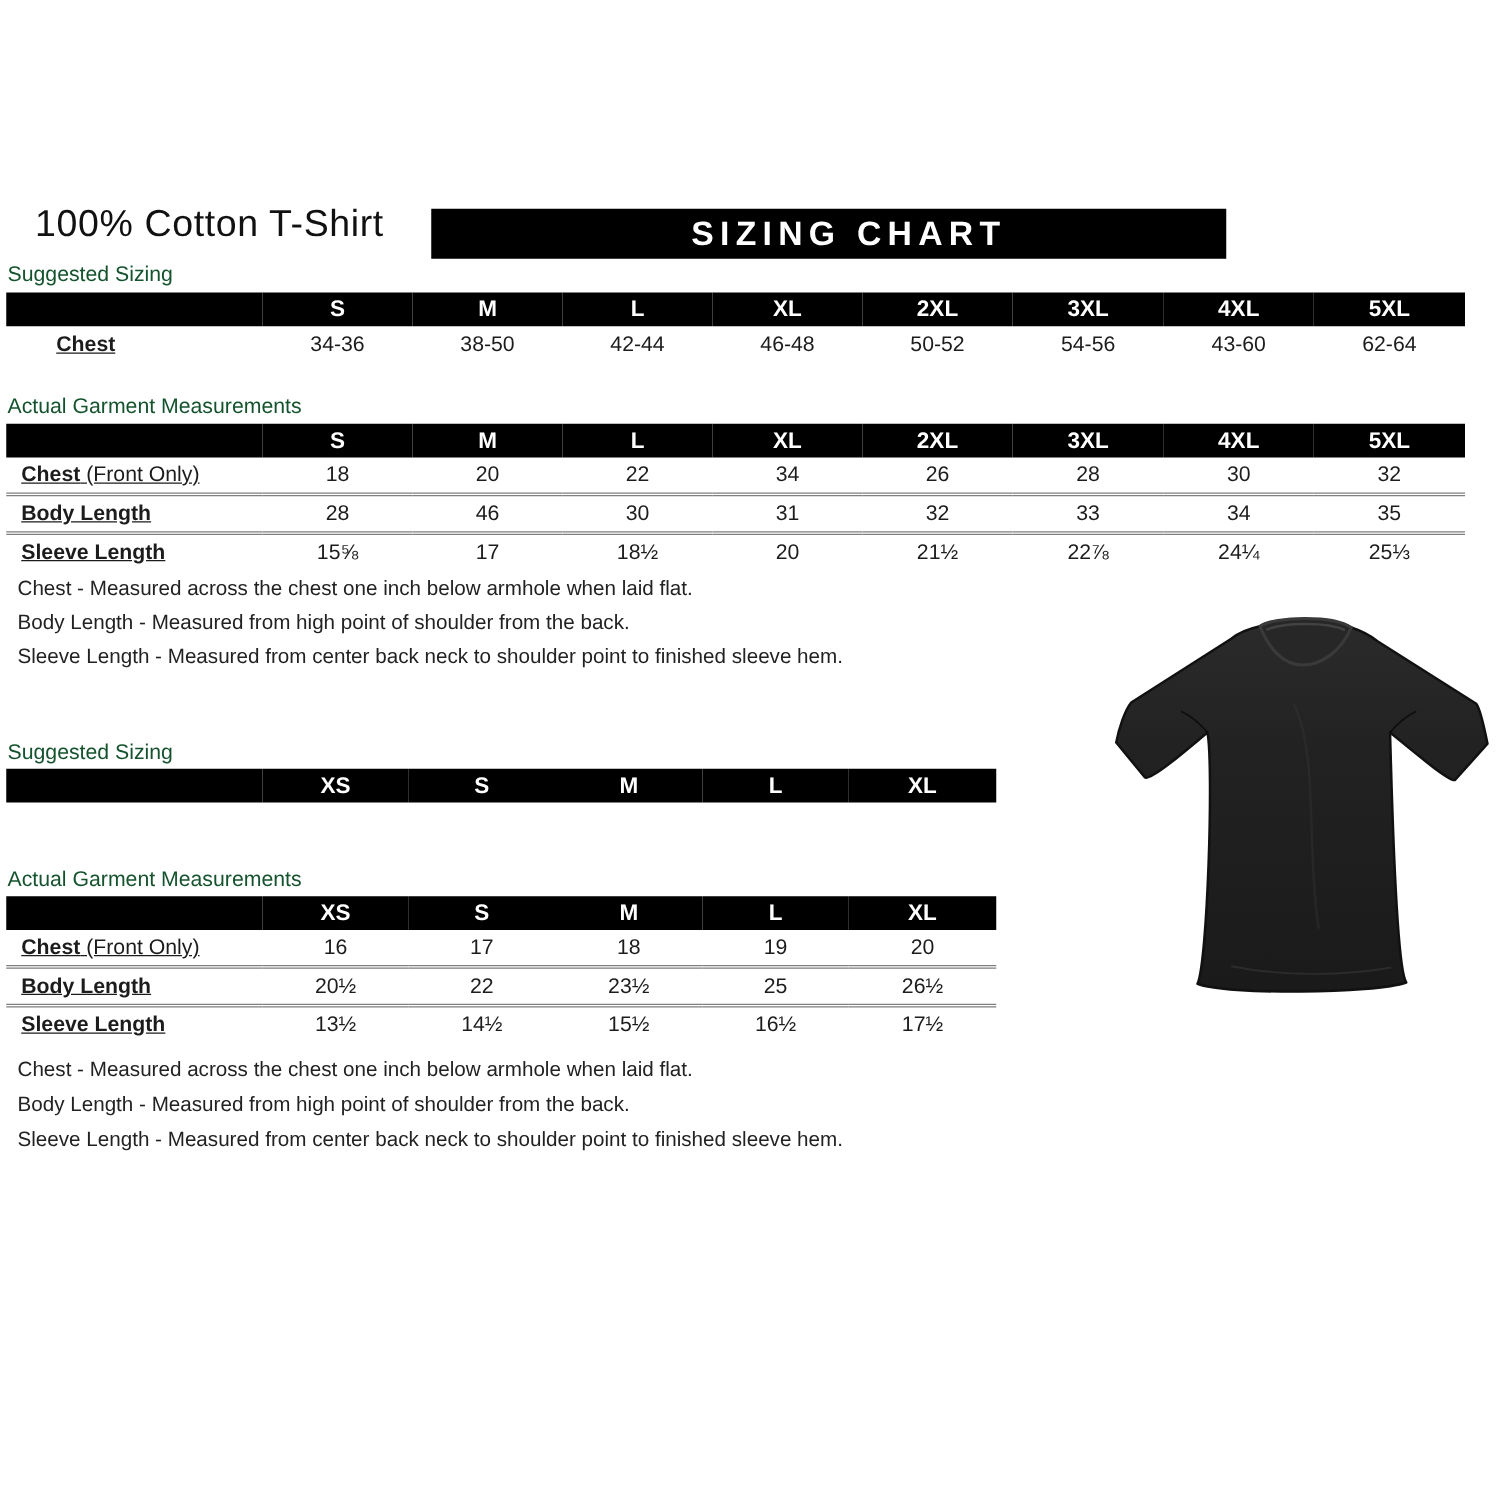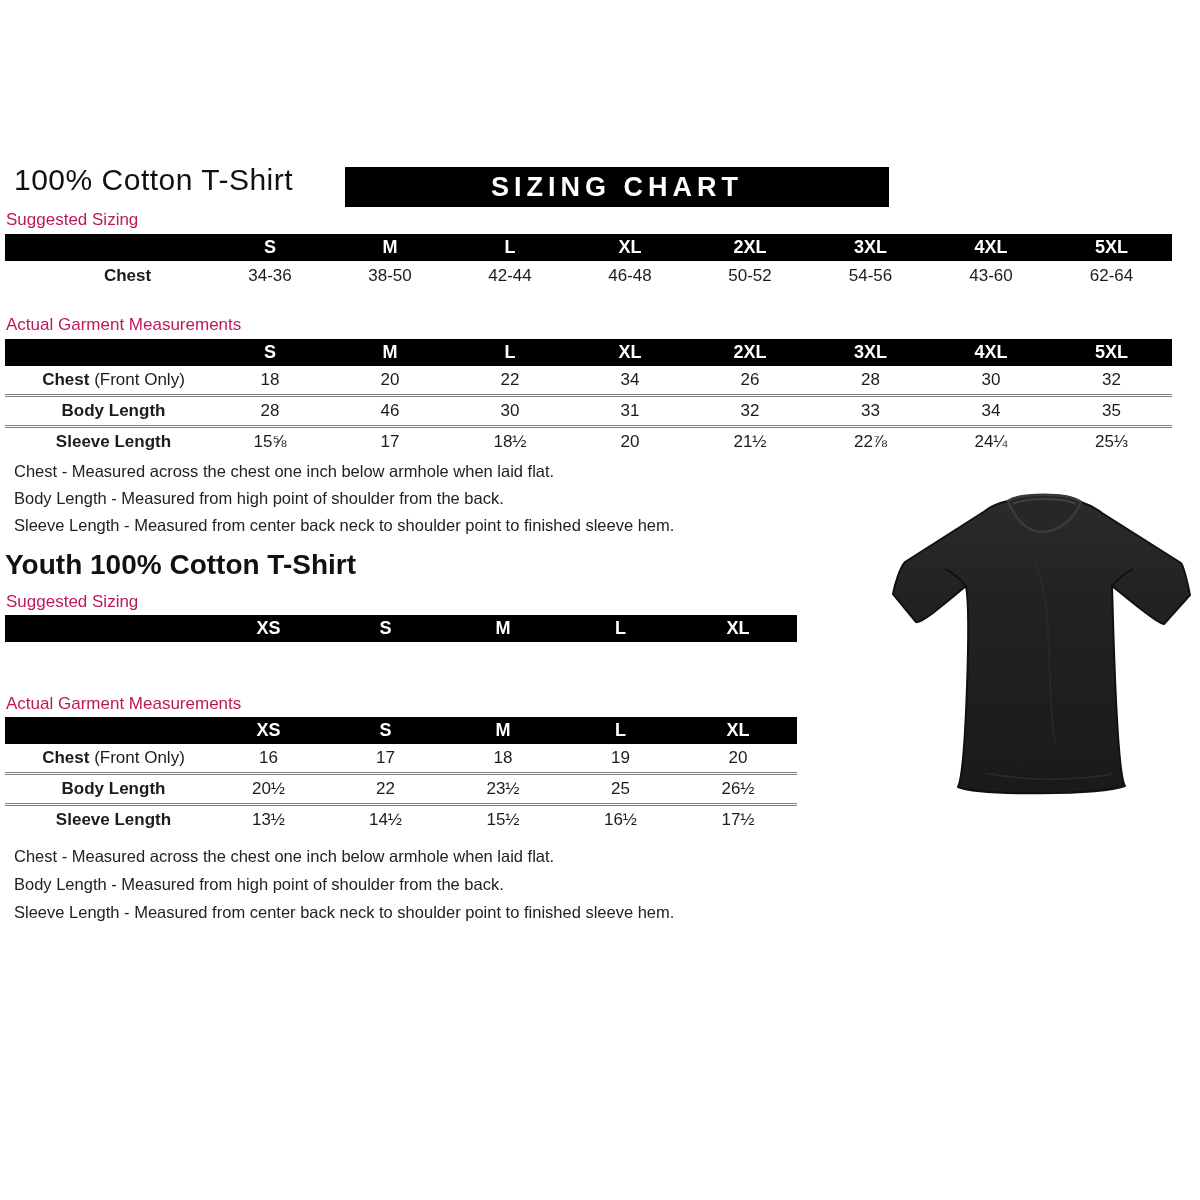--- a/index.html
+++ b/index.html
@@ -1,36 +1,36 @@
 <!DOCTYPE html>
 <html><head>
 <meta charset="utf-8">
 <style>
   html,body{margin:0;padding:0;background:#ffffff;}
   body{width:1200px;height:1200px;font-family:"Liberation Sans", sans-serif;color:#1a1a1a;}
   .canvas{position:relative;width:1200px;height:1200px;background:#fff;overflow:hidden;}
 
   
-  .main-title{position:absolute;left:14px;top:163px;font-size:30px;font-weight:400;letter-spacing:0.5px;color:#111;}
-  .banner{position:absolute;left:345px;top:167px;width:544px;height:40px;background:#000;color:#fff;
-          font-size:27px;font-weight:bold;letter-spacing:5px;text-align:center;line-height:41px;}
+  .main-title{position:absolute;left:28px;top:163px;font-size:30px;font-weight:400;letter-spacing:0.5px;color:#111;}
+  .banner{position:absolute;left:345px;top:167px;width:604px;height:40px;background:#000;color:#fff;
+          font-size:27px;font-weight:bold;letter-spacing:5px;text-align:center;line-height:41px;padding-left:32px;}
   .youth-title{position:absolute;left:5px;top:549px;font-size:28px;font-weight:bold;color:#111;}
-  .section-label{position:absolute;font-size:17px;color:#be185d;}
+  .section-label{position:absolute;font-size:17px;color:#14532d;}
   #sug1{left:6px;top:210px;} #act1{left:6px;top:315px;}
   #sug2{left:6px;top:592px;} #act2{left:6px;top:694px;}
 
   
   table{border-collapse:collapse;table-layout:fixed;position:absolute;}
   #adult-suggested{left:5px;top:234px;width:1167px;}
   #adult-measure  {left:5px;top:339px;width:1167px;}
   #youth-suggested{left:5px;top:615px;width:792px;}
   #youth-measure  {left:5px;top:717px;width:792px;}
   tr.head th{background:#000;color:#fff;font-size:18px;font-weight:bold;text-align:center;height:27px;padding:0;}
   td{font-size:17px;text-align:center;height:30px;padding:0;color:#1c1c1c;}
-  td.lbl{text-align:center;}
+  td.lbl{text-align:left;text-decoration:underline;}
   .sug td.lbl{padding-left:40px;}
   .mea td.lbl{padding-left:12px;}
   td.lbl b{font-weight:bold;}
   .mea tr.sep td{border-bottom:3px double #7f7f7f;}
   .mea td{height:28px;}
 
   
   .notes{position:absolute;left:14px;font-size:16.5px;color:#222;}
   #notes1{top:458px;} #notes2{top:842px;}
   .notes div{height:27px;line-height:27px;}
@@ -148,21 +148,20 @@
     </tr>
   </tbody>
     </table>
 
   <div class="notes" id="notes1">
     <div>Chest - Measured across the chest one inch below armhole when laid flat.</div>
     <div>Body Length - Measured from high point of shoulder from the back.</div>
     <div>Sleeve Length - Measured from center back neck to shoulder point to finished sleeve hem.</div>
   </div>
 
-  <div class="youth-title">Youth 100% Cotton T-Shirt</div>
 
   <div class="section-label" id="sug2">Suggested Sizing</div>
 
   <table class="sug" id="youth-suggested">
     <colgroup>
         <col style="width:205px">
         <col style="width:117px">
         <col style="width:117px">
         <col style="width:118px">
         <col style="width:117px">

